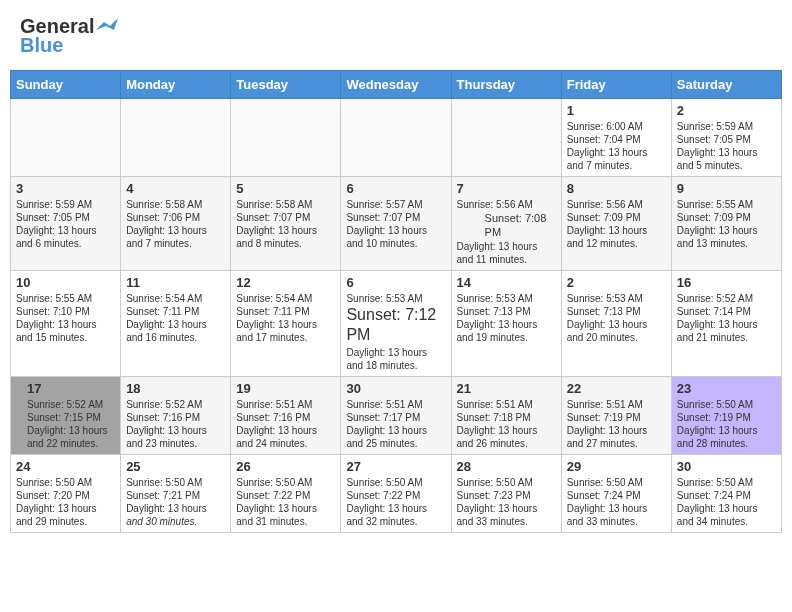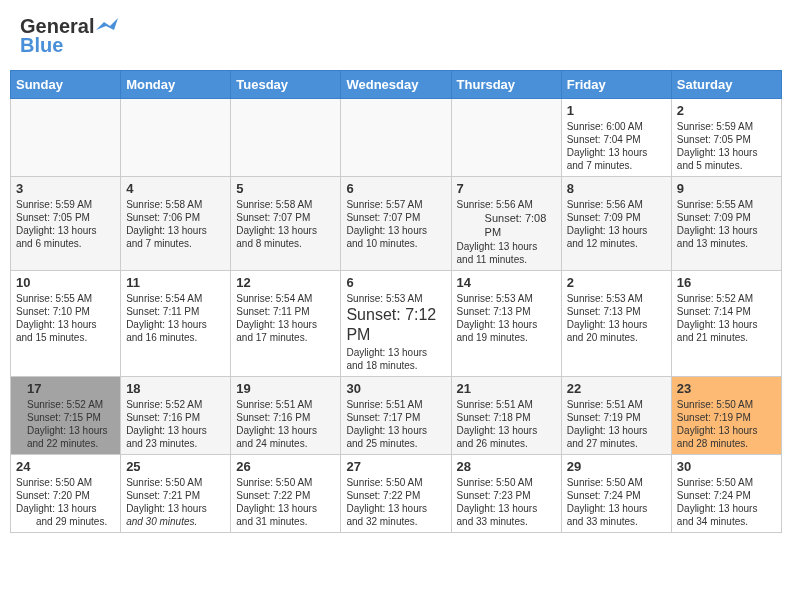--- a/index.html
+++ b/index.html
@@ -263,35 +263,35 @@
           <div style="font-size: 10px; line-height: 1.3;">Daylight: 13 hours</div>
           <div style="font-size: 10px; line-height: 1.3;">and 26 minutes.</div>
         </td>
         <td style="background: rgb(245, 245, 245);">
           <div class="day-number">22</div>
           <div style="font-size: 10px; line-height: 1.3;">Sunrise: 5:51 AM</div>
           <div style="font-size: 10px; line-height: 1.3;">Sunset: 7:19 PM</div>
           <div style="font-size: 10px; line-height: 1.3;">Daylight: 13 hours</div>
           <div style="font-size: 10px; line-height: 1.3;">and 27 minutes.</div>
         </td>
-        <td style="background: #fdba74;">
+        <td style="background: #c4b5fd;">
           <div class="day-number">23</div>
           <div style="font-size: 10px; line-height: 1.3;">Sunrise: 5:50 AM</div>
           <div style="font-size: 10px; line-height: 1.3;">Sunset: 7:19 PM</div>
           <div style="font-size: 10px; line-height: 1.3;">Daylight: 13 hours</div>
           <div style="font-size: 10px; line-height: 1.3;">and 28 minutes.</div>
         </td>
       </tr>
       <tr style="background: rgb(255, 255, 255);">
         <td>
           <div class="day-number">24</div>
           <div style="font-size: 10px; line-height: 1.3;">Sunrise: 5:50 AM</div>
           <div style="font-size: 10px; line-height: 1.3;">Sunset: 7:20 PM</div>
           <div style="font-size: 10px; line-height: 1.3;">Daylight: 13 hours</div>
-          <div style="font-size: 10px; line-height: 1.3; margin-left: 20px;">and 29 minutes.</div>
+          <div style="font-size: 10px; line-height: 1.3;">and 29 minutes.</div>
         </td>
         <td>
           <div class="day-number">25</div>
           <div style="font-size: 10px; line-height: 1.3;">Sunrise: 5:50 AM</div>
           <div style="font-size: 10px; line-height: 1.3;">Sunset: 7:21 PM</div>
           <div style="font-size: 10px; line-height: 1.3;">Daylight: 13 hours</div>
           <div style="font-size: 10px; line-height: 1.3; font-style: italic;">and 30 minutes.</div>
         </td>
         <td>
           <div class="day-number">26</div>

